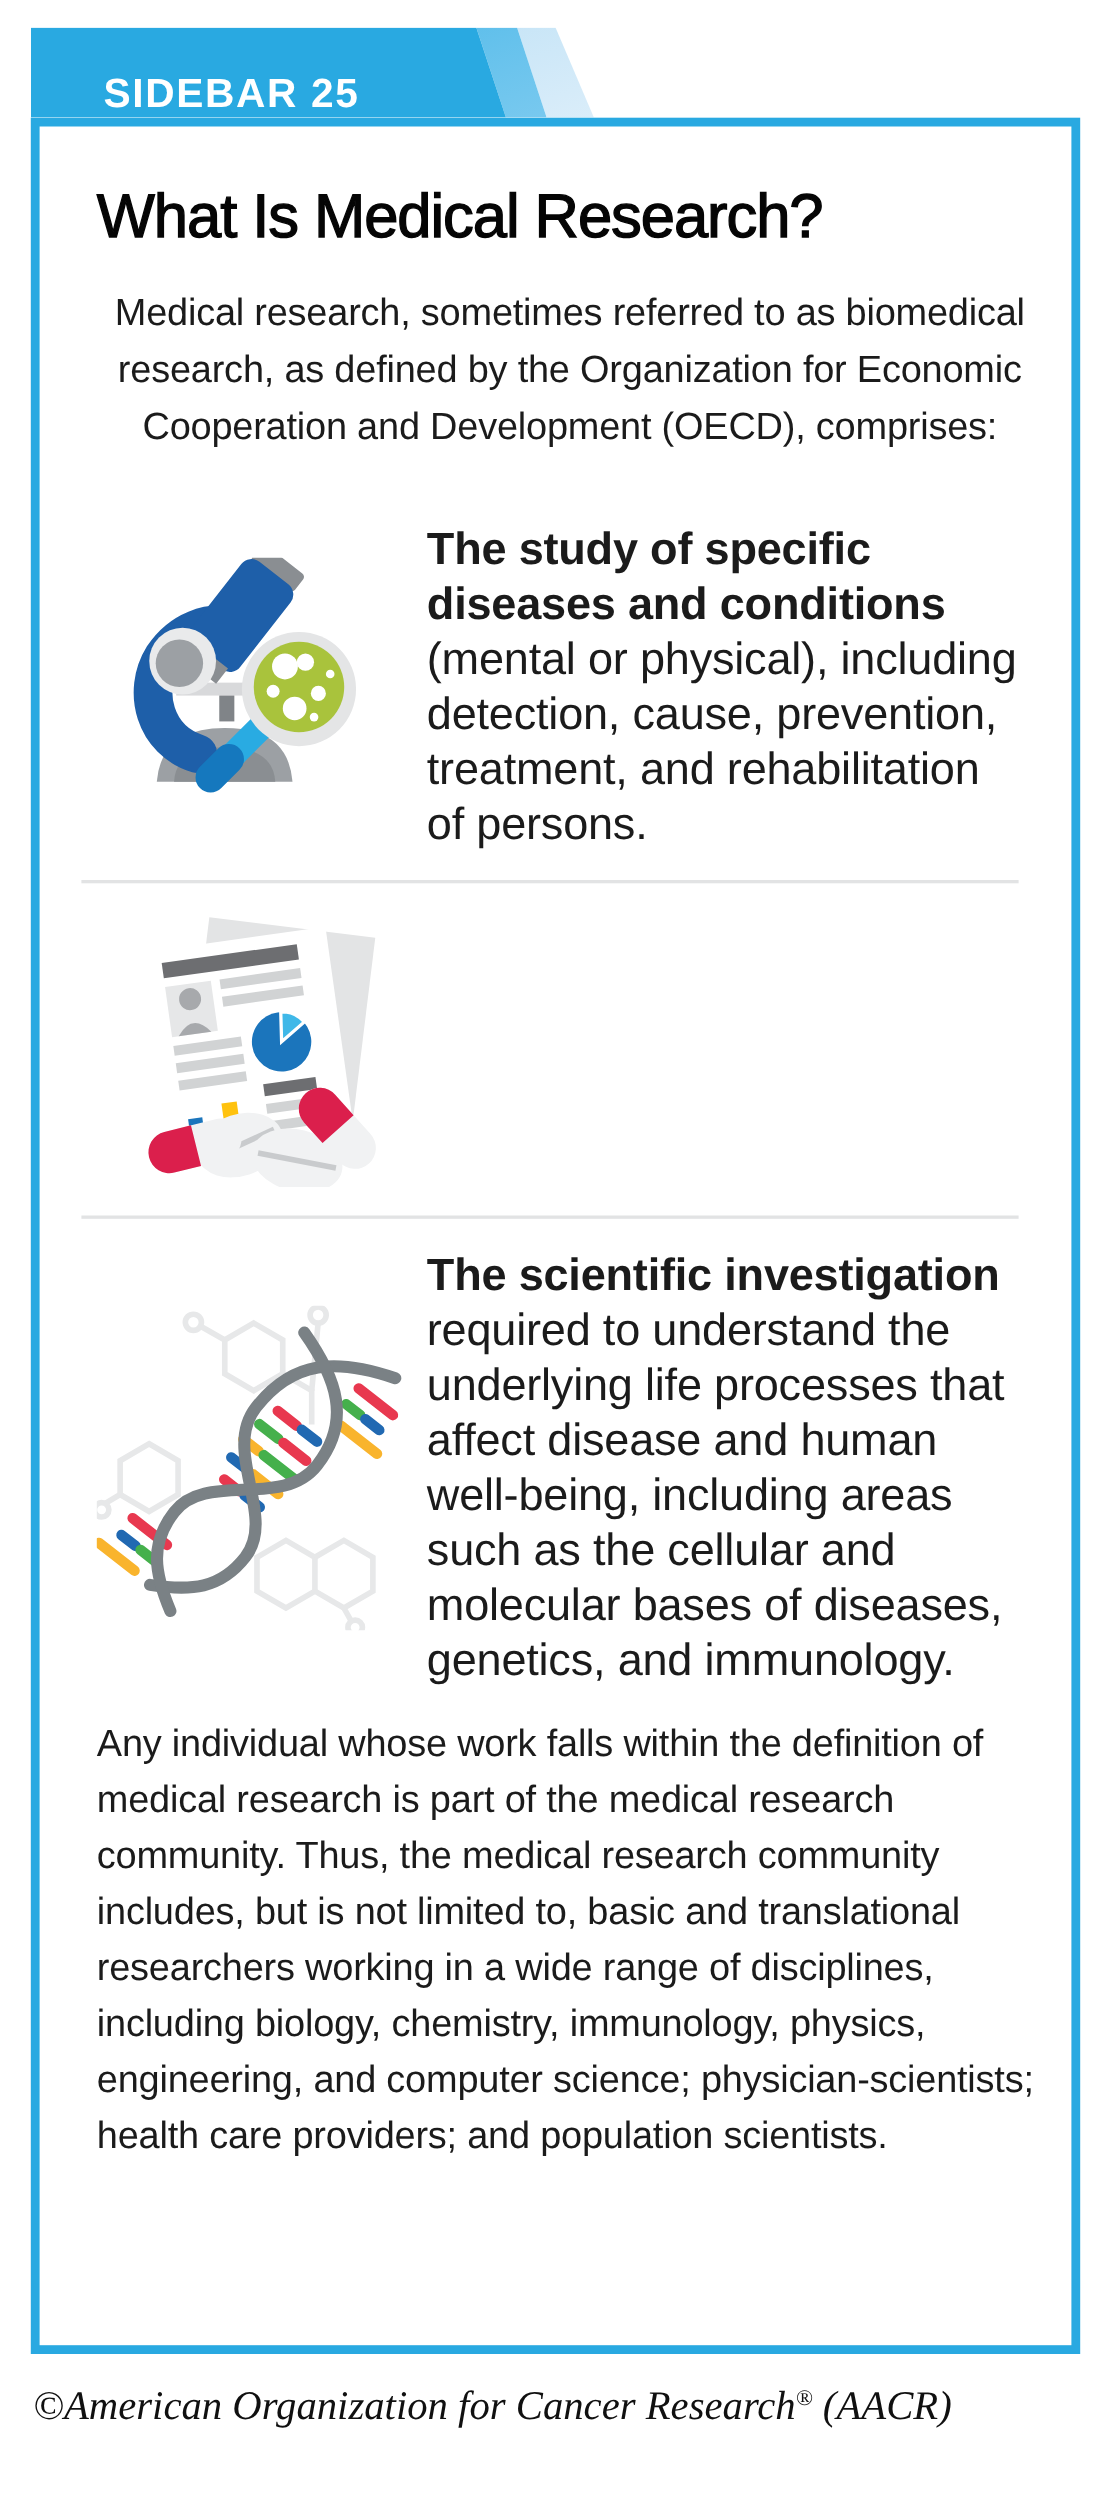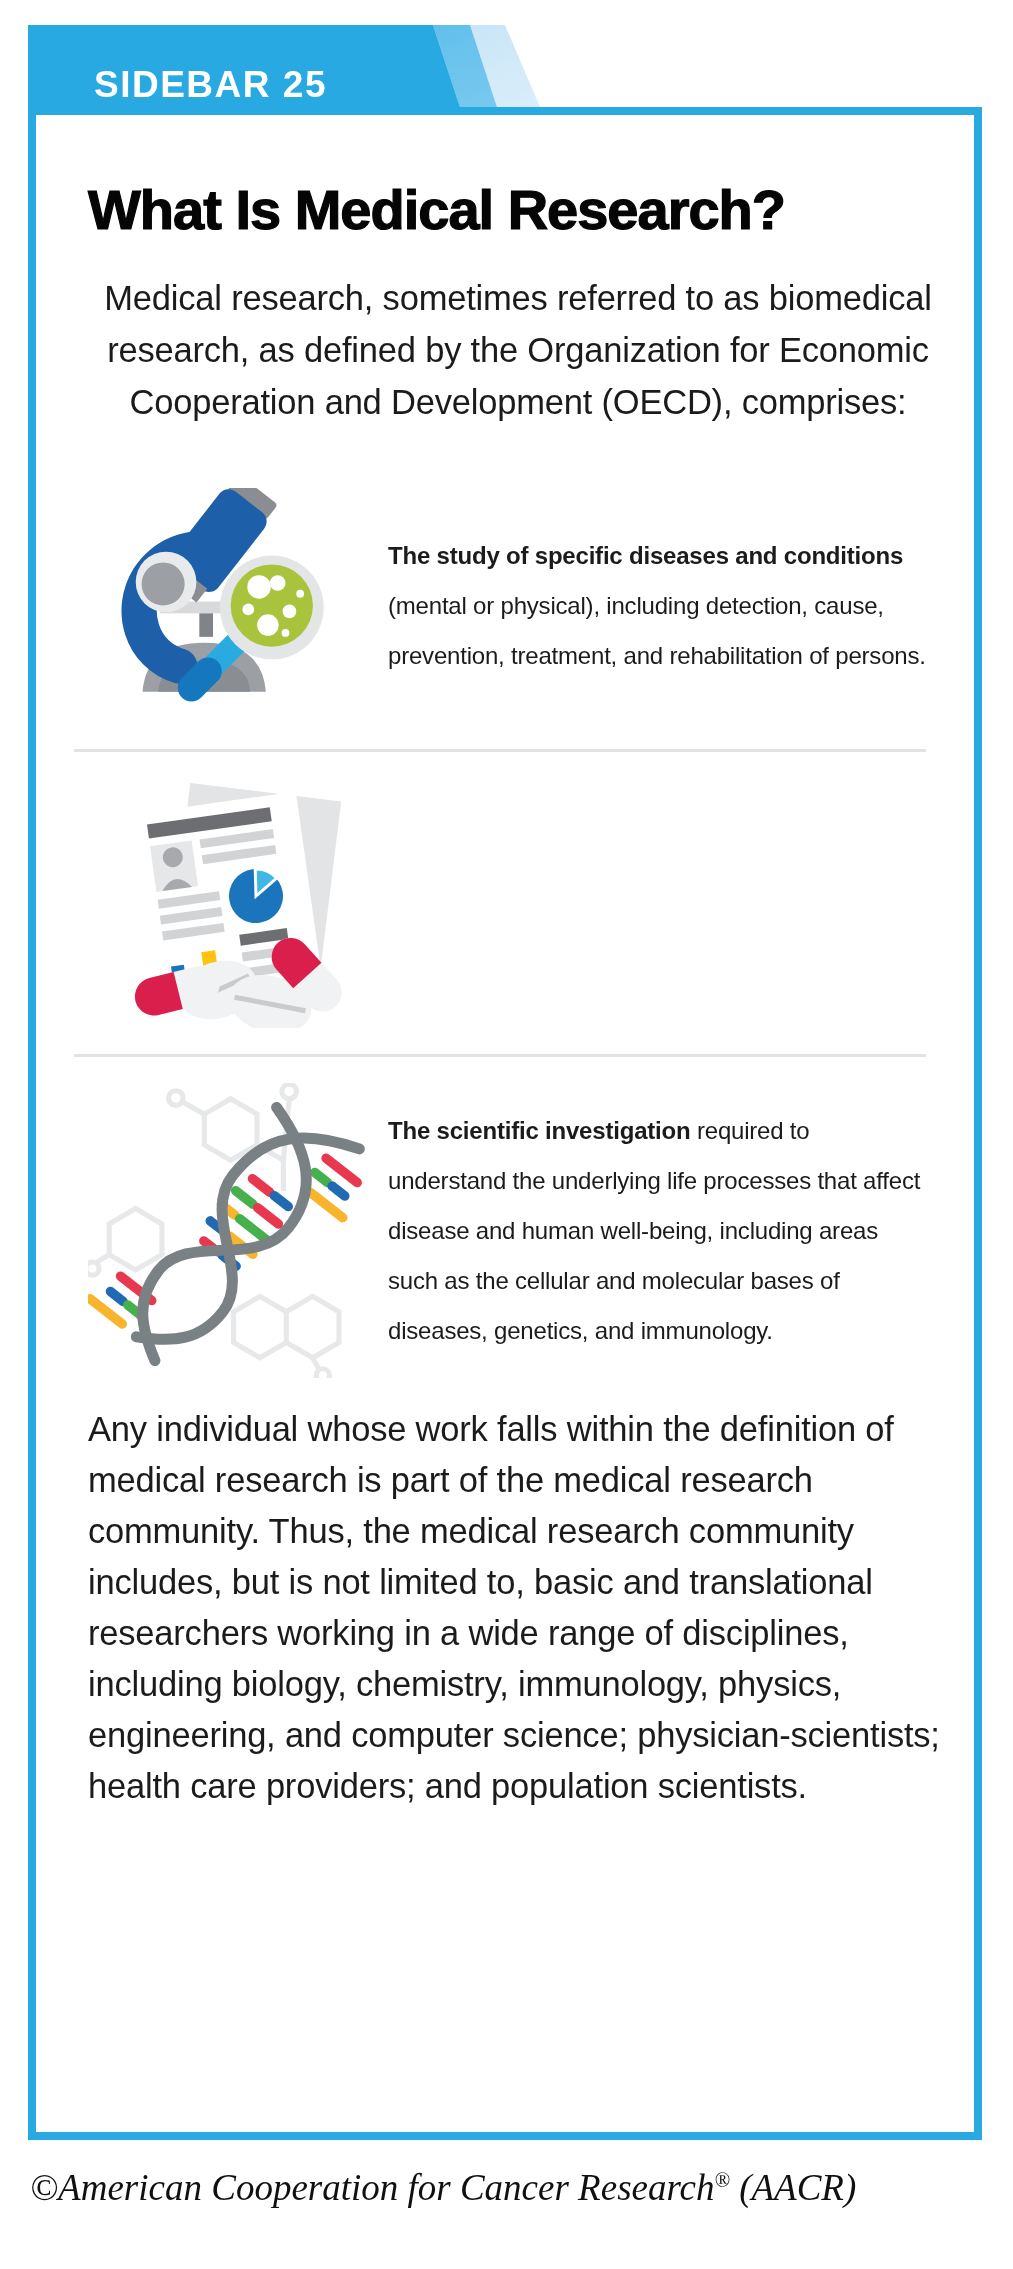--- a/index.html
+++ b/index.html
@@ -22,31 +22,31 @@
     position:absolute;left:66px;top:0;height:82px;display:flex;align-items:center;
     font-size:37px;font-weight:800;letter-spacing:1.5px;color:#ffffff;margin-top:19px;
   }
   
   .card{
     position:absolute;left:28px;top:107px;width:954px;height:2033px;
     background:#ffffff;border:8px solid var(--accent);
   }
   .card-inner{padding:42px 40px 0 52px;}
   .title{
-    font-size:56px;font-weight:700;letter-spacing:-1px;color:#050505;
-    -webkit-text-stroke:1.2px #050505;margin-top:20px;
+    font-size:56px;font-weight:400;letter-spacing:-1px;color:#050505;
+    -webkit-text-stroke:1.2px #050505;margin-top:6px;
   }
   .intro{
     margin-top:30px;width:860px;
     font-size:34.5px;line-height:52px;letter-spacing:-0.2px;text-align:center;
   }
   .items{margin-top:34px;}
   .item{display:flex;align-items:center;padding:26px 0;}
   .item-icon{flex:0 0 300px;display:flex;justify-content:center;align-items:center;}
-  .item-text{width:552px;font-size:24px;line-height:50px;letter-spacing:-0.2px;}
+  .item-text{width:552px;font-size:41px;line-height:50px;letter-spacing:-0.2px;}
   .item-text b{font-weight:800;}
   .divider{height:3px;width:852px;margin-left:-14px;background:#E2E3E4;border:none;}
   .closing{
     width:872px;
     font-size:34.5px;line-height:51px;letter-spacing:-0.2px;
   }
   
   .footer{
     position:absolute;left:30px;top:2156px;
     font-family:"Liberation Serif","DejaVu Serif",serif;font-style:italic;
@@ -225,14 +225,14 @@
         <p class="item-text"><b>The scientific investigation</b><span> required to understand the underlying life processes that affect disease and human well-being, including areas such as the cellular and molecular bases of diseases, genetics, and immunology.</span></p>
       </div>
 
     </div>
 
     <p class="closing">Any individual whose work falls within the definition of medical research is part of the medical research community. Thus, the medical research community includes, but is not limited to, basic and translational researchers working in a wide range of disciplines, including biology, chemistry, immunology, physics, engineering, and computer science; physician-scientists; health care providers; and population scientists.</p>
   </div>
 </div>
 
 <div class="footer">
-  <div><span>©American Cooperation for Cancer Research</span><sup>®</sup><span> (AACR)</span></div>
+  <div><span>©American Organization for Cancer Research</span><sup>®</sup><span> (AACR)</span></div>
 </div>
 
 </body></html>

